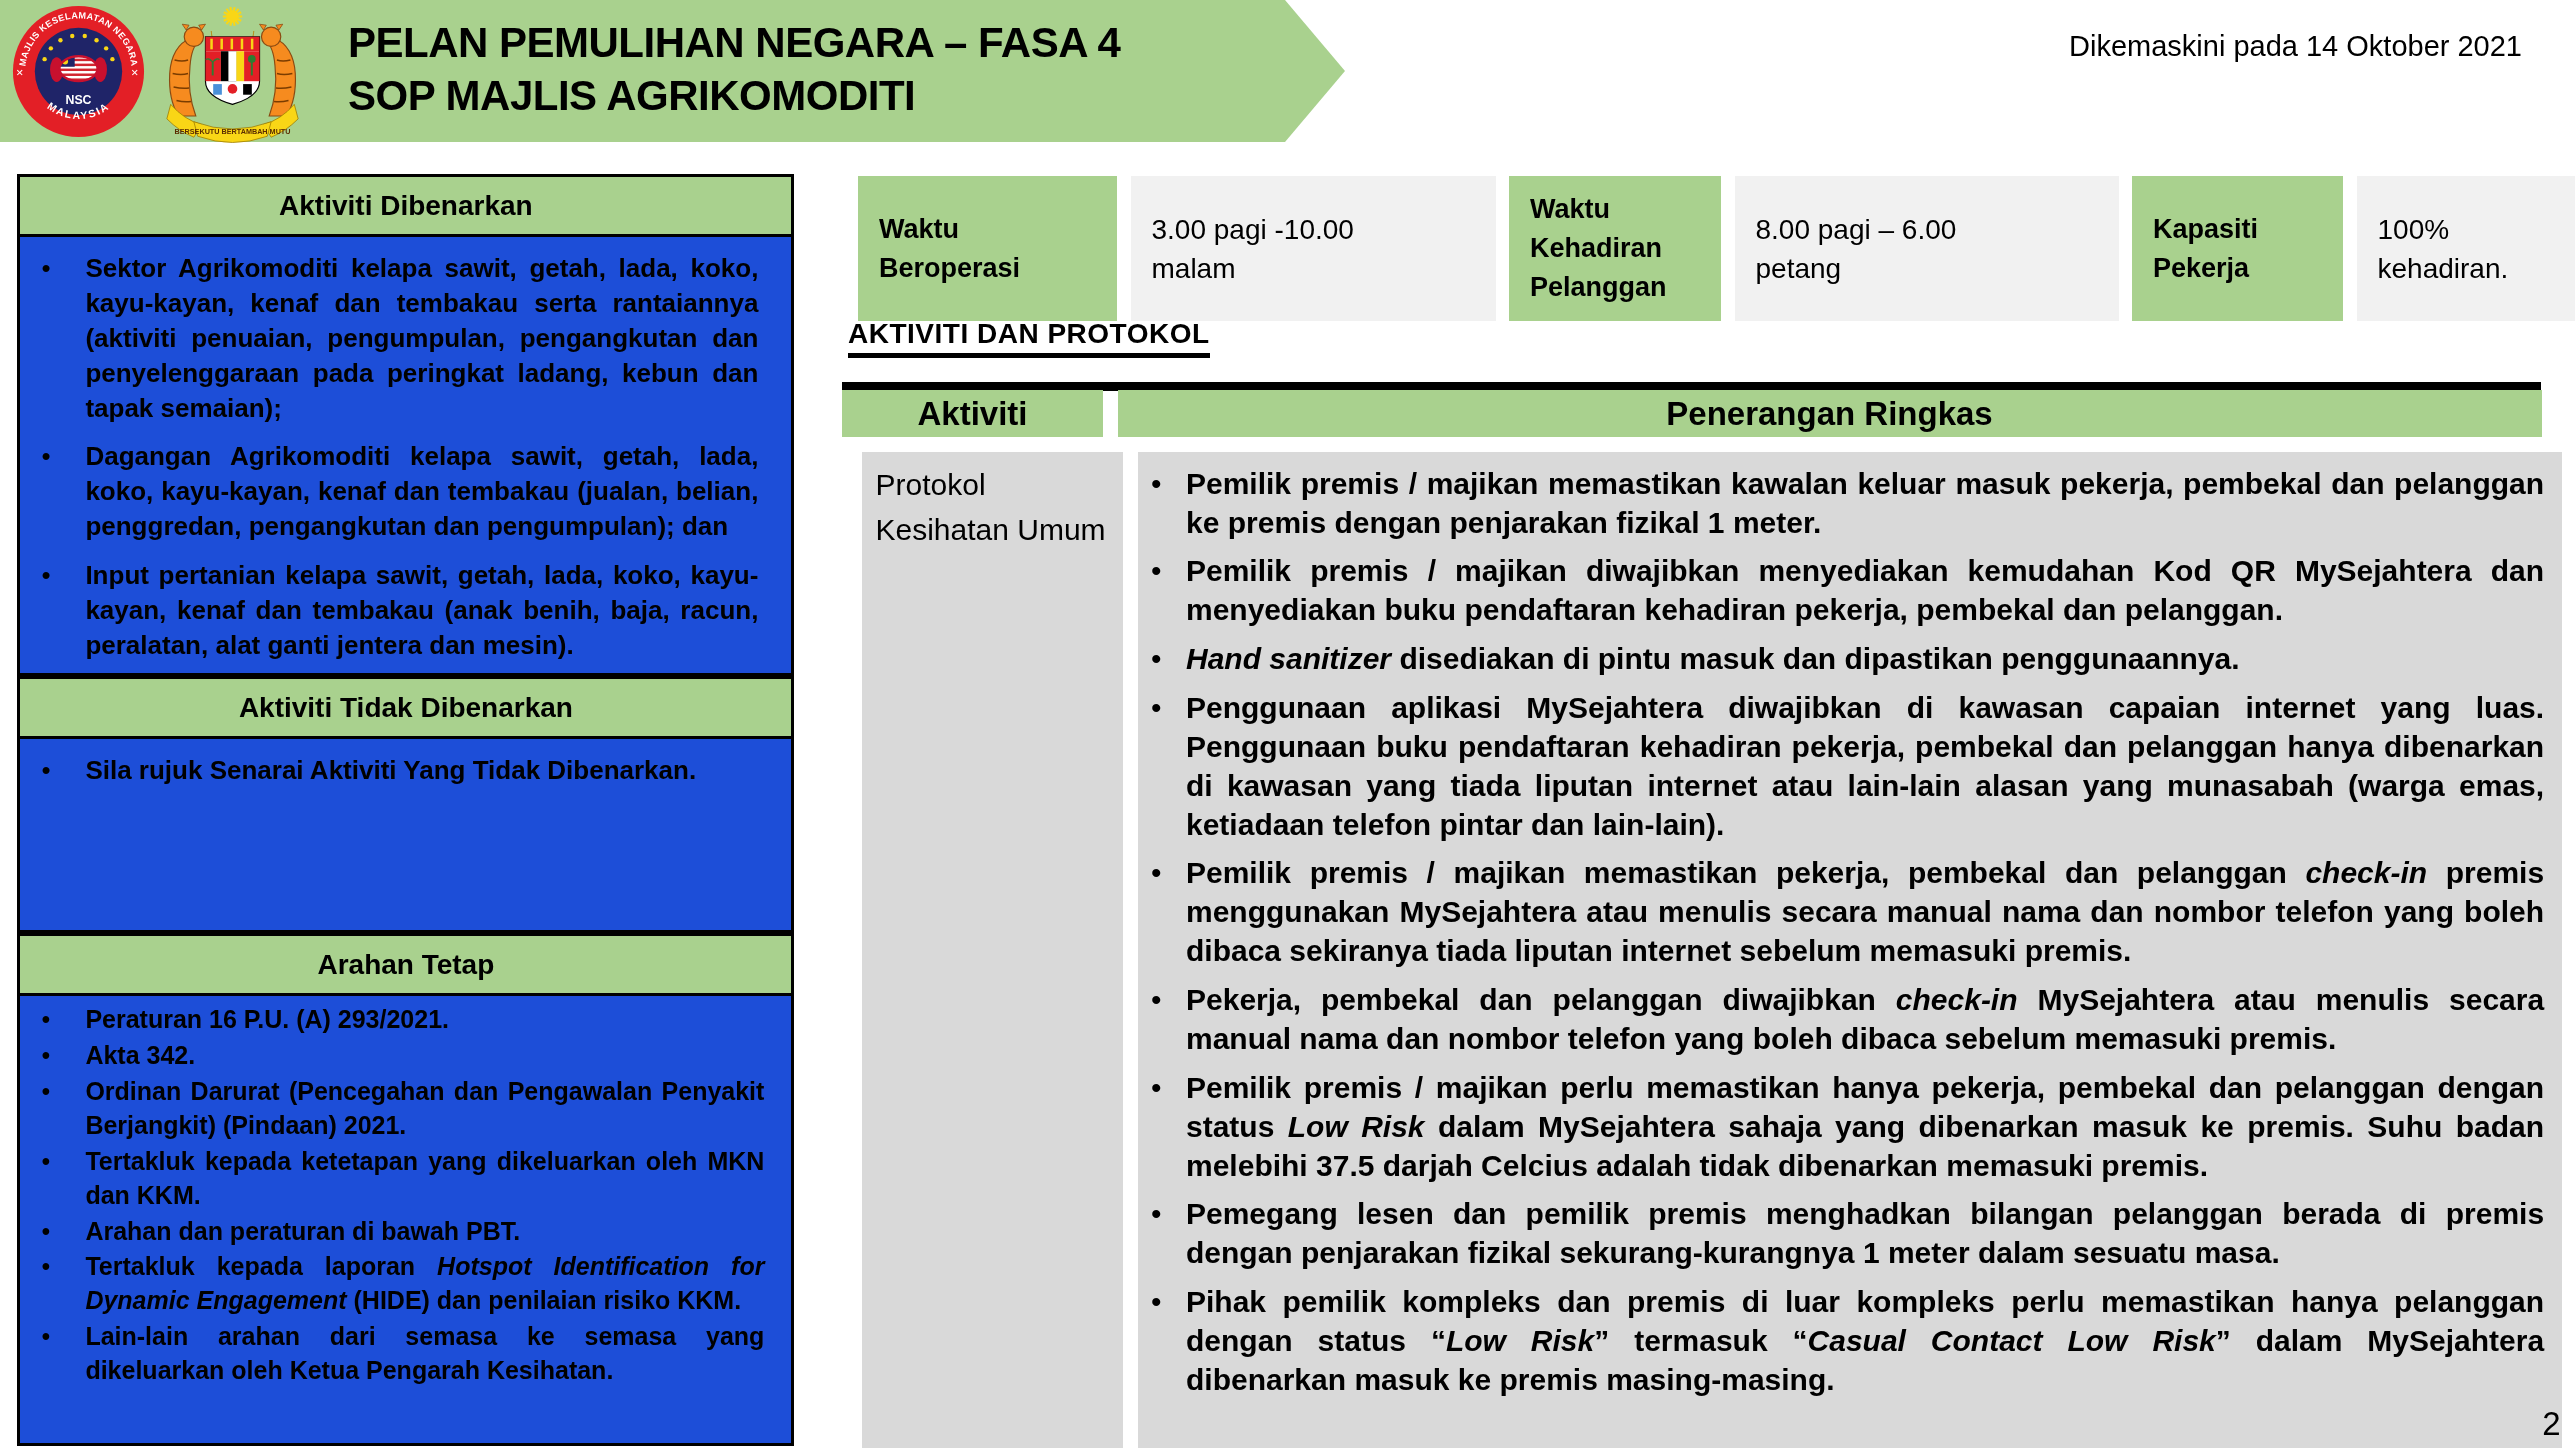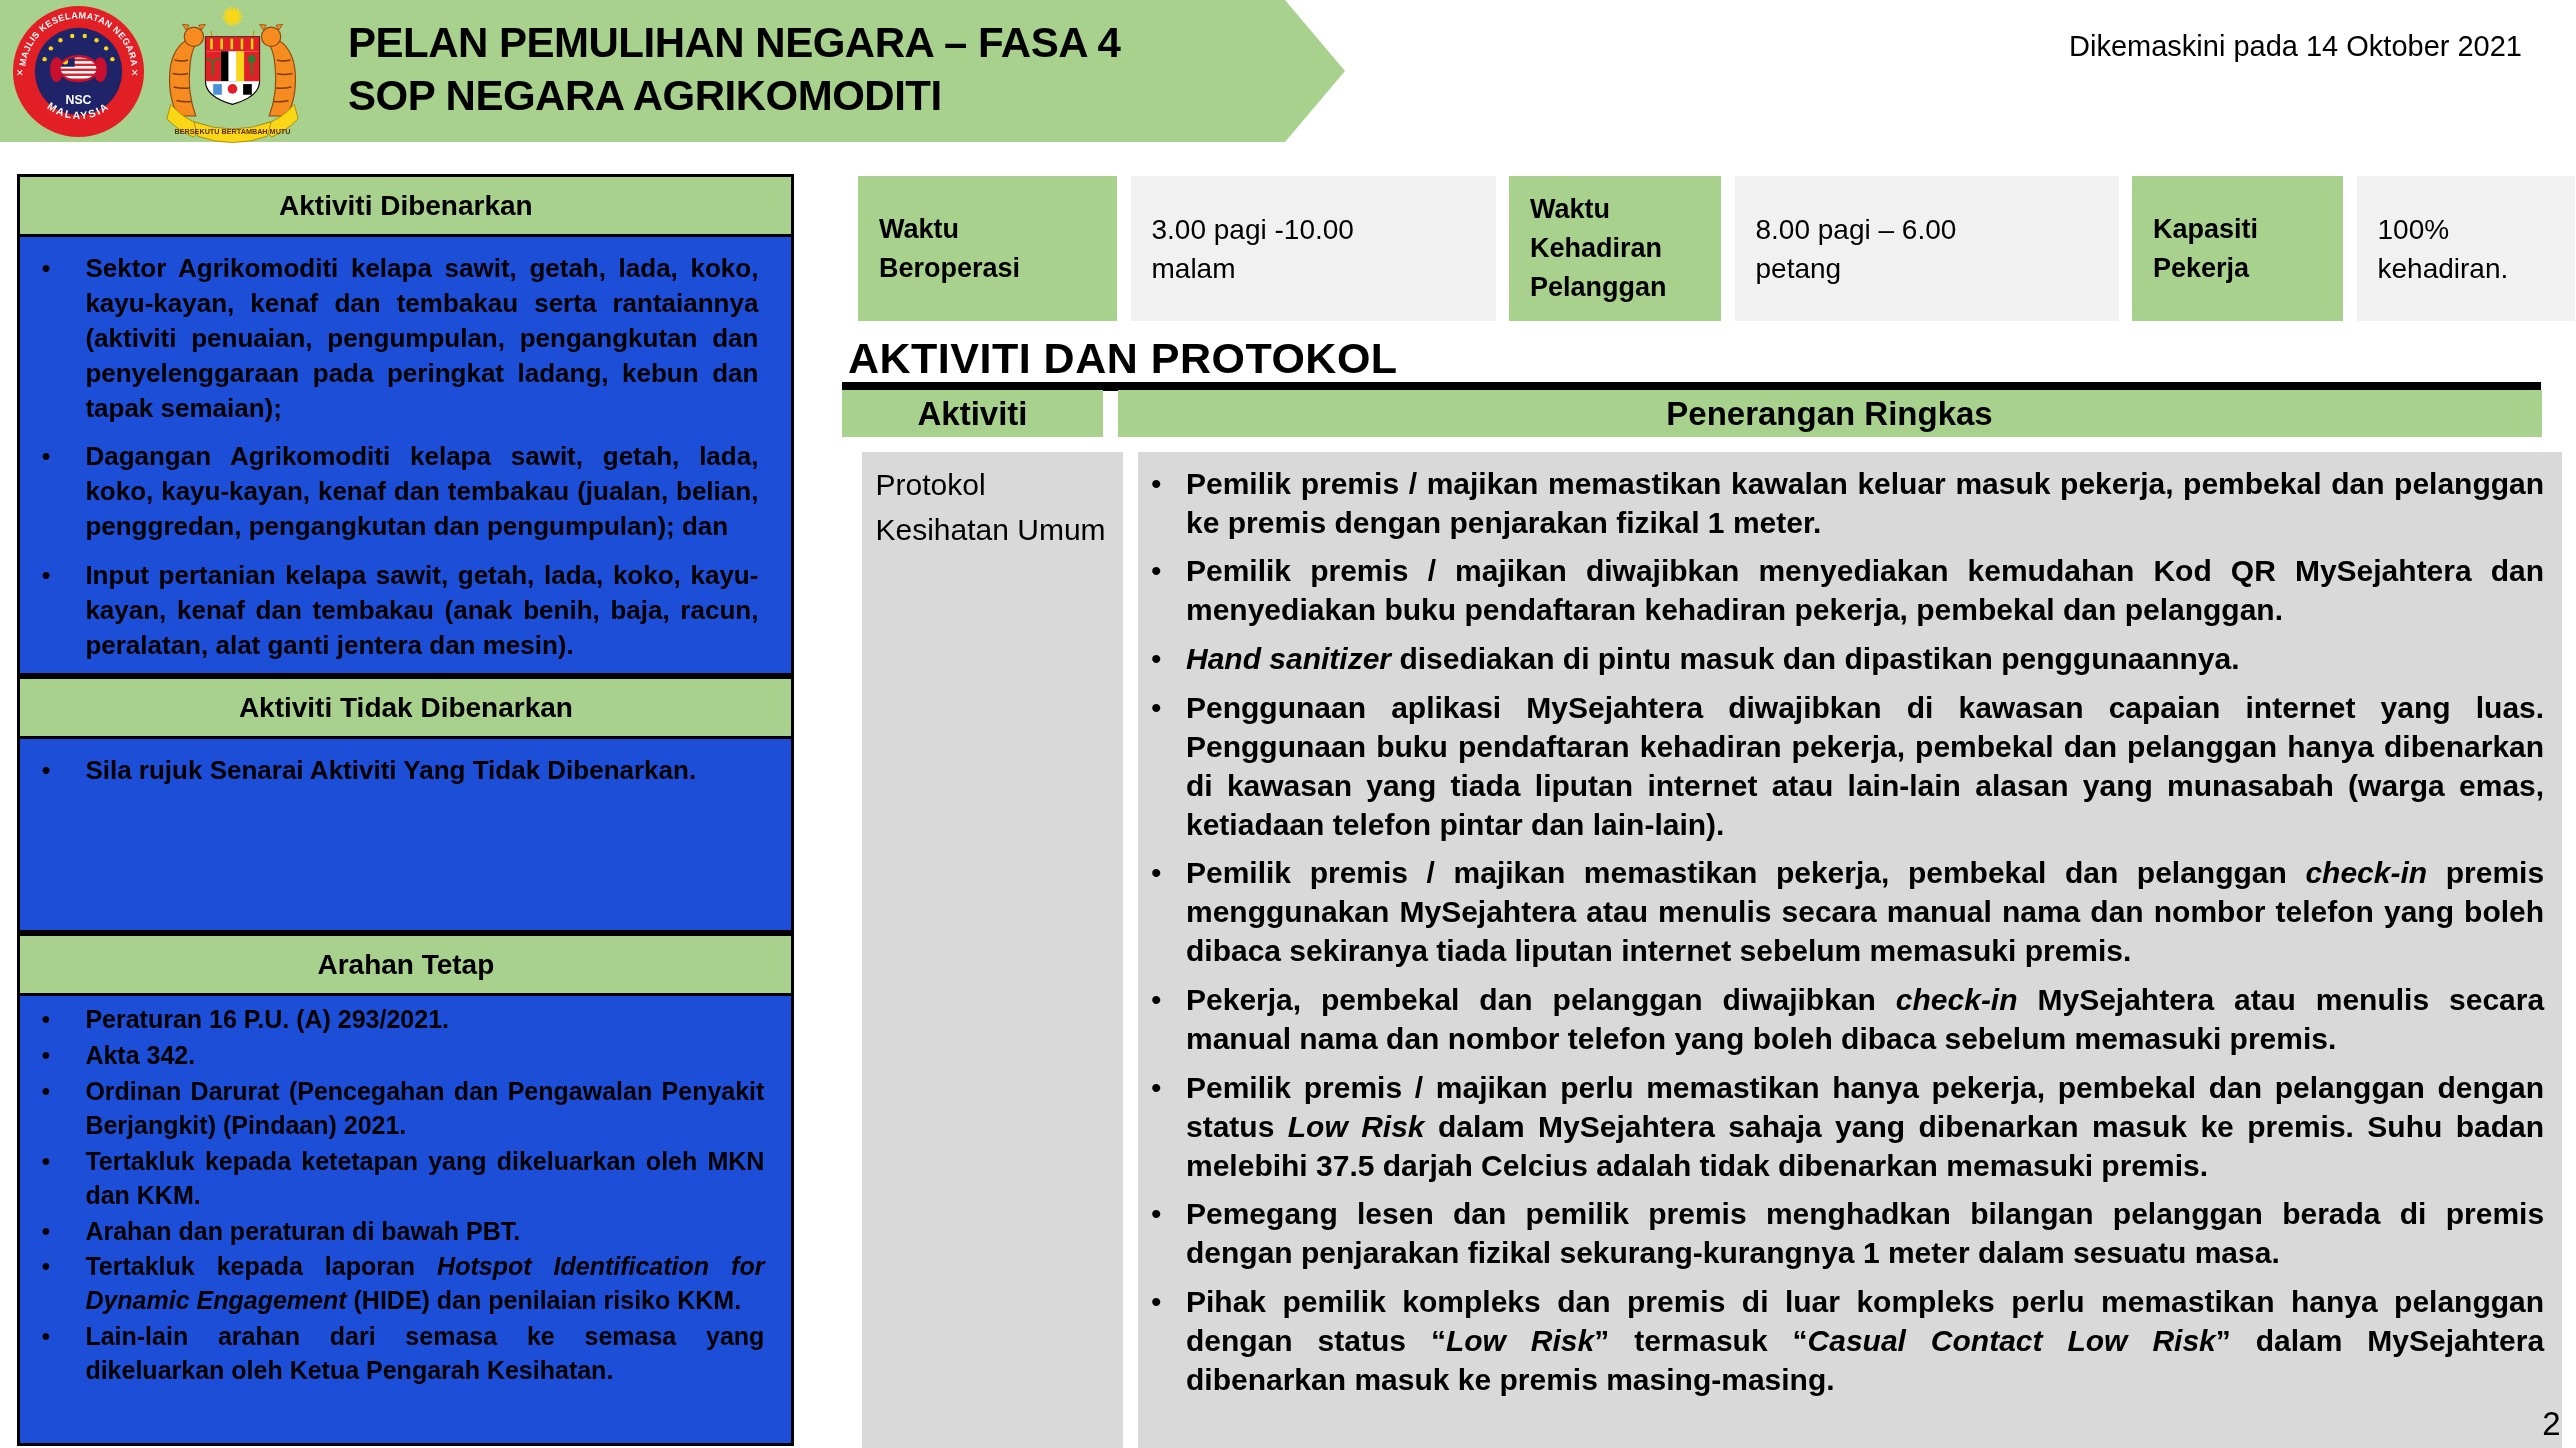--- a/index.html
+++ b/index.html
@@ -45,21 +45,21 @@
 
   
   .info-table{position:absolute;left:842px;top:176px;height:145px;display:flex;gap:13.5px;padding-left:16px;}
   .icell{display:flex;align-items:center;white-space:pre-line;padding-left:21px;}
   .icell.green{background:var(--green);font-weight:bold;font-size:27px;line-height:39px;}
   .icell.light{background:var(--light-gray);font-size:28px;line-height:39px;}
   .w1{width:259px}.w2{width:365px}.w3{width:212px}.w4{width:384px}.w5{width:211px}.w6{width:218px}
 
   
   .sec-heading{
-    position:absolute;left:848px;top:334px;font-size:43px;font-weight:bold;
+    position:absolute;left:848px;top:318px;font-size:28px;font-weight:bold;
     border-bottom:5.8px solid #000;padding-bottom:2.9px;letter-spacing:0.5px;
   }
 
   
   .ptable-top{position:absolute;left:842px;top:382px;width:1699px;height:8.7px;background:#000;}
   .prow{position:absolute;left:842px;display:flex;gap:14.5px;}
   .prow.head{top:390px;height:47px;}
   .prow.body{top:452px;height:1035px;padding-left:20px;}
   .cell1{width:261px;}
   .cell2{width:1424px;}
@@ -173,21 +173,21 @@
     <g>
       <path d="M 14,106 q 14,16 32,21 l -8,13 q -15,-6 -28,-19 z" fill="#F9D616" stroke="#9C7A00" stroke-width="0.8"></path>
       <path d="M 142,106 q -14,16 -32,21 l 8,13 q 15,-6 28,-19 z" fill="#F9D616" stroke="#9C7A00" stroke-width="0.8"></path>
       <path d="M 38,124 q 40,15 80,0 l -4,15 q -36,13 -72,0 z" fill="#F9D616" stroke="#9C7A00" stroke-width="0.8"></path>
       <text x="78" y="137" font-size="7.5" font-weight="bold" text-anchor="middle" fill="#5B2D00">BERSEKUTU BERTAMBAH MUTU</text>
     </g>
   </svg>
 
   <div class="title-block">
     <div class="title-line">PELAN PEMULIHAN NEGARA – FASA 4</div>
-    <div class="title-line">SOP NEGARA AGRIKOMODITI</div>
+    <div class="title-line">SOP MAJLIS AGRIKOMODITI</div>
   </div>
 
   <div class="updated">Dikemaskini pada 14 Oktober 2021</div>
 
   <section class="panel p1">
     <div class="phead">Aktiviti Dibenarkan</div>
     <div class="pbody">
         <div class="bullet">
           <span class="marker">•</span>
           <span class="btext"><span>Sektor Agrikomoditi kelapa sawit, getah, lada, koko, kayu-kayan, kenaf dan tembakau serta rantaiannya (aktiviti penuaian, pengumpulan, pengangkutan dan penyelenggaraan pada peringkat ladang, kebun dan tapak semaian);</span></span>

